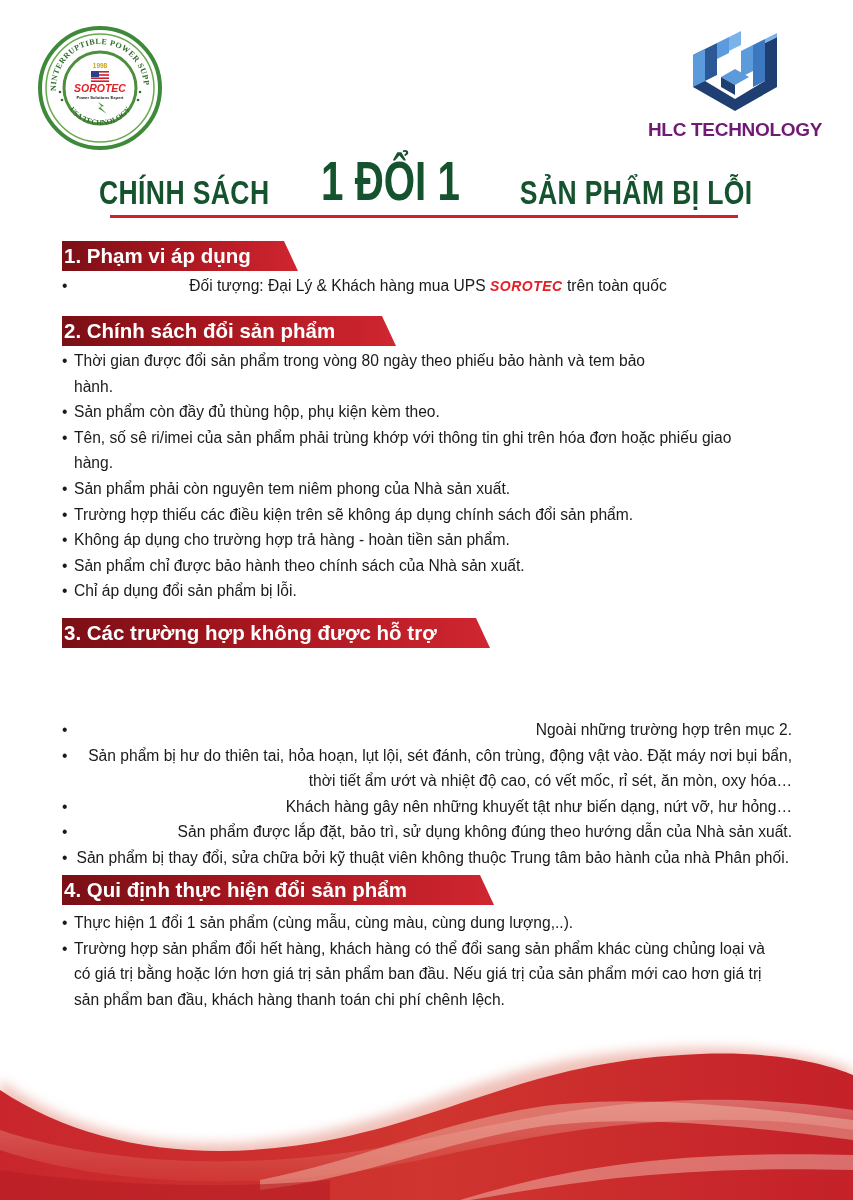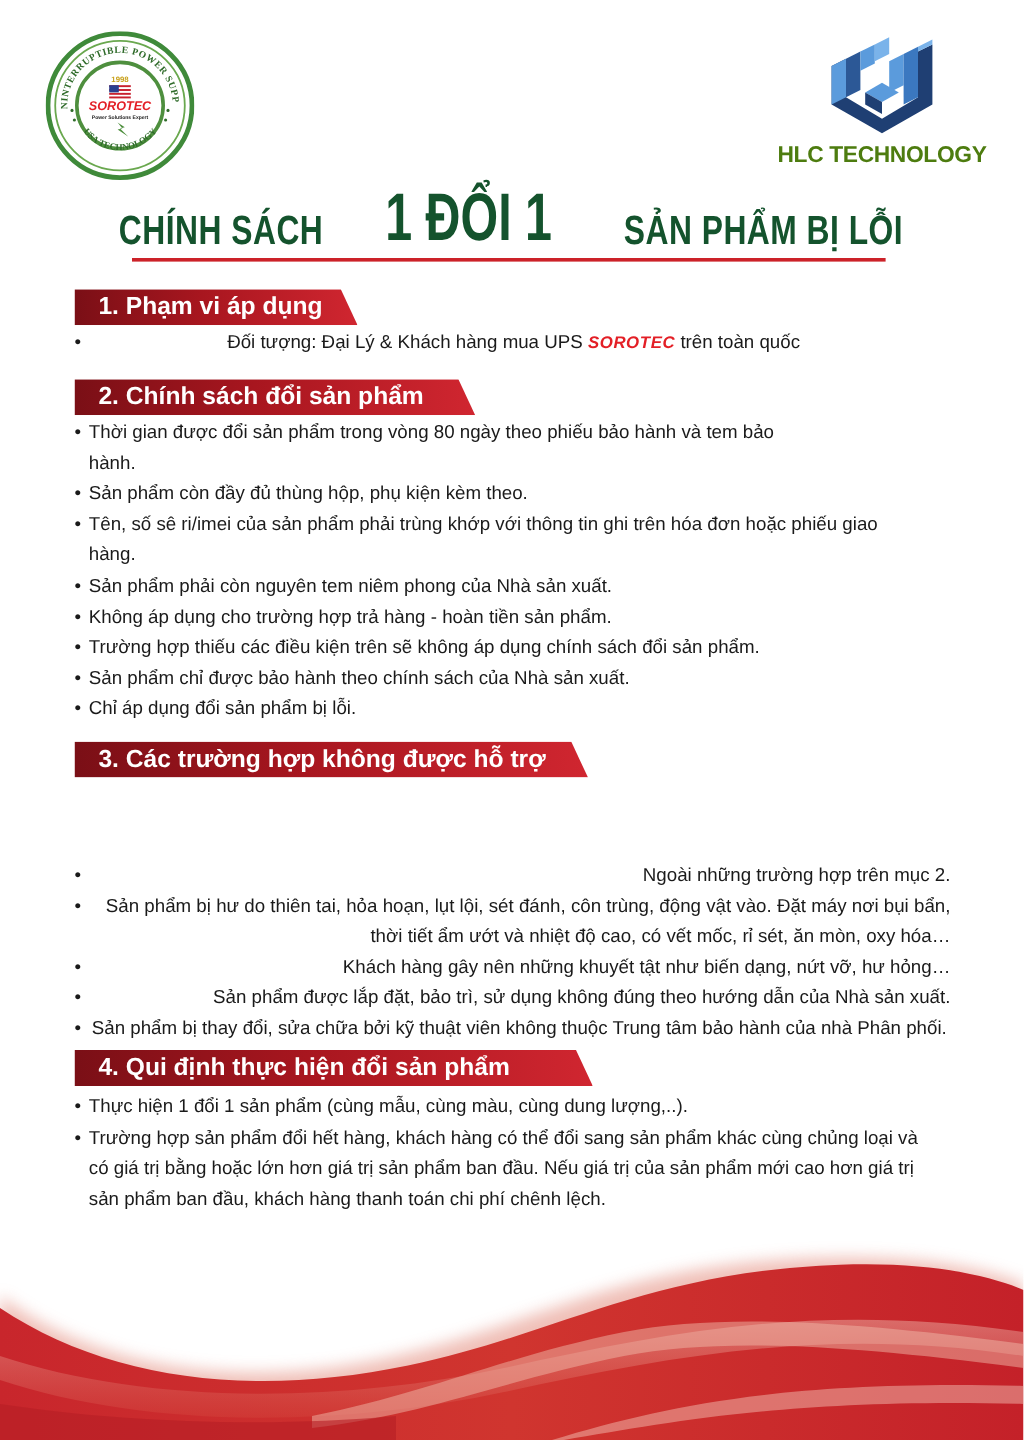--- a/index.html
+++ b/index.html
@@ -1,30 +1,30 @@
 <!DOCTYPE html>
 <html><head>
 <meta charset="utf-8">
 <style>
   html, body { margin:0; padding:0; }
   body { width:853px; height:1200px; background:#ffffff; position:relative; overflow:hidden;
          font-family:"Liberation Sans", sans-serif; color:#1a1a1a; }
   .logo-sorotec { position:absolute; left:38px; top:26px; width:124px; height:124px; }
   .logo-hlc { position:absolute; left:645px; top:25px; width:180px; height:120px; text-align:center; }
-  .hlc-text { position:absolute; left:0; right:0; top:94px; font-weight:bold; font-size:19px; color:#4d7c0f;
+  .hlc-text { position:absolute; left:0; right:0; top:94px; font-weight:bold; font-size:19px; color:#701a75;
               letter-spacing:-0.3px; font-family:"Liberation Sans", sans-serif; }
   .title { position:absolute; left:110px; top:150px; width:640px; height:62px; text-align:center;
            color:#14532d; font-weight:bold; white-space:nowrap; font-family:"Liberation Sans", sans-serif; }
   .title .small { font-size:34px; display:inline-block; transform:scaleX(0.78); transform-origin:center; vertical-align:baseline; letter-spacing:0.5px;}
   .title .big { font-size:56px; display:inline-block; transform:scaleX(0.72); vertical-align:baseline; line-height:62px;}
   .title-wrap { display:flex; align-items:flex-end; justify-content:center; height:62px; gap:0; }
   .title-rule { position:absolute; left:110px; top:215px; width:628px; height:3px; background:#cc2229; }
 
   .section-head { position:absolute; left:62px; height:30px; color:#fff; font-weight:bold; font-size:20.5px;
-                  line-height:30px; padding-left:20px; box-sizing:border-box;
+                  line-height:30px; padding-left:2px; box-sizing:border-box;
                   background:linear-gradient(90deg,#7a0f16 0%, #a8161f 45%, #d02630 100%);
                   clip-path:polygon(0 0, calc(100% - 14px) 0, 100% 100%, 0 100%); }
   .bullets { position:absolute; left:62px; font-size:15.6px; line-height:25.6px; color:#1a1a1a; }
   .bullet { position:relative; padding-left:12px; }
   .bullet::before { content:"•"; position:absolute; left:0; top:0; }
   .sorotec-inline { color:#e31f26; font-weight:bold; font-style:italic; letter-spacing:0.5px; font-size:14px; }
 
   .wave { position:absolute; left:0; top:1020px; width:853px; height:180px; }
 </style>
 </head>
@@ -95,22 +95,22 @@
     <span>Đối tượng: Đại Lý &amp; Khách hàng mua UPS </span><span class="sorotec-inline">SOROTEC</span><span> trên toàn quốc</span>
   </div>
 </div>
 
 <div class="section-head" style="top:316px;width:334px;">2. Chính sách đổi sản phẩm</div>
 <div class="bullets" style="top:348px;width:600px;">
   <div class="bullet">Thời gian được đổi sản phẩm trong vòng 80 ngày theo phiếu bảo hành và tem bảo hành.</div>
   <div class="bullet">Sản phẩm còn đầy đủ thùng hộp, phụ kiện kèm theo.</div>
   <div class="bullet" style="width:690px;">Tên, số sê ri/imei của sản phẩm phải trùng khớp với thông tin ghi trên hóa đơn hoặc phiếu giao hàng.</div>
   <div class="bullet">Sản phẩm phải còn nguyên tem niêm phong của Nhà sản xuất.</div>
+  <div class="bullet" style="width:700px;">Trường hợp thiếu các điều kiện trên sẽ không áp dụng chính sách đổi sản phẩm.</div>
   <div class="bullet">Không áp dụng cho trường hợp trả hàng - hoàn tiền sản phẩm.</div>
-  <div class="bullet" style="width:700px;">Trường hợp thiếu các điều kiện trên sẽ không áp dụng chính sách đổi sản phẩm.</div>
   <div class="bullet">Sản phẩm chỉ được bảo hành theo chính sách của Nhà sản xuất.</div>
   <div class="bullet">Chỉ áp dụng đổi sản phẩm bị lỗi.</div>
 </div>
 
 <div class="section-head" style="top:618px;width:428px;">3. Các trường hợp không được hỗ trợ</div>
 <div class="bullets" style="top:717px;width:730px;text-align:right;">
   <div class="bullet">Ngoài những trường hợp trên mục 2.</div>
   <div class="bullet">Sản phẩm bị hư do thiên tai, hỏa hoạn, lụt lội, sét đánh, côn trùng, động vật vào. Đặt máy nơi bụi bẩn, thời tiết ẩm ướt và nhiệt độ cao, có vết mốc, rỉ sét, ăn mòn, oxy hóa…</div>
   <div class="bullet">Khách hàng gây nên những khuyết tật như biến dạng, nứt vỡ, hư hỏng…</div>
   <div class="bullet">Sản phẩm được lắp đặt, bảo trì, sử dụng không đúng theo hướng dẫn của Nhà sản xuất.</div>

